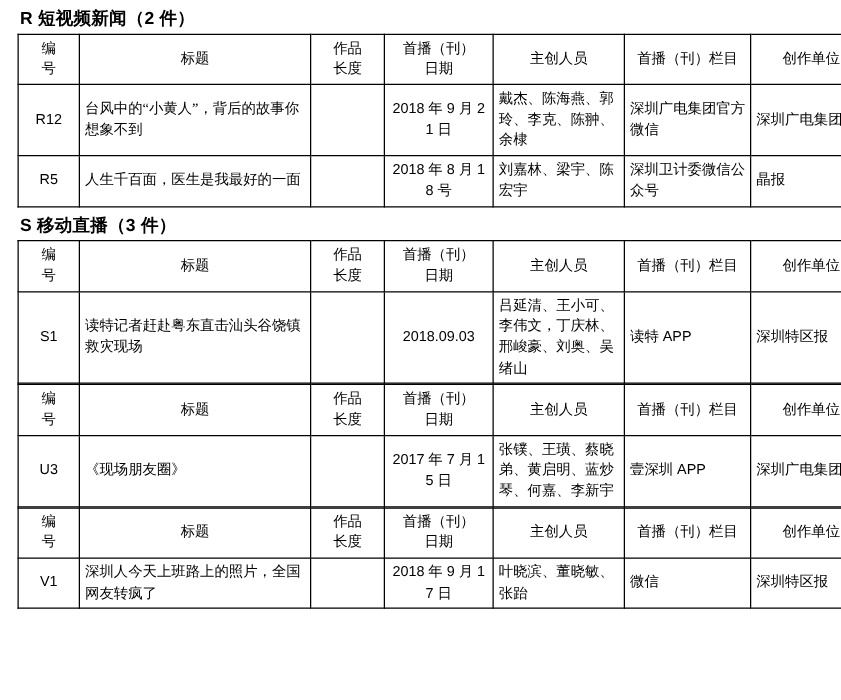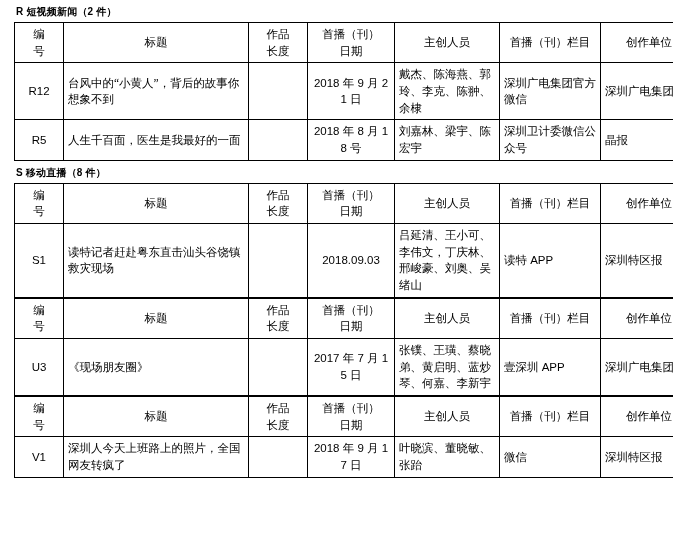--- a/index.html
+++ b/index.html
@@ -16,21 +16,21 @@
   }
   .page {
     width: 673px;
     padding: 0;
     box-sizing: border-box;
   }
   .section {
     margin: 0 0 0 0;
   }
   .section-title {
-    font-size: 10px;
+    font-size: 14px;
     font-weight: bold;
     padding: 6px 0 4px 16px;
     letter-spacing: 0.2px;
     line-height: 1.2;
   }
   table.doc-table {
     border-collapse: collapse;
     width: 653px;
     margin-left: 14px;
     table-layout: fixed;
@@ -98,21 +98,21 @@
           <td class="c-date date-cell">2018 年 8 月 18 号</td>
           <td class="c-people">刘嘉林、梁宇、陈宏宇</td>
           <td class="c-column">深圳卫计委微信公众号</td>
           <td class="c-unit">晶报</td>
         </tr>
       </tbody>
     </table>
   </div>
 
   <div class="section">
-    <div class="section-title">S 移动直播（8 件）</div>
+    <div class="section-title">S 移动直播（3 件）</div>
     <table class="doc-table">
       <thead>
         <tr>
           <td class="c-code hdr-two-line">编
 号</td>
           <td class="c-title">标题</td>
           <td class="c-len hdr-two-line">作品
 长度</td>
           <td class="c-date hdr-two-line">首播（刊）
 日期</td>

